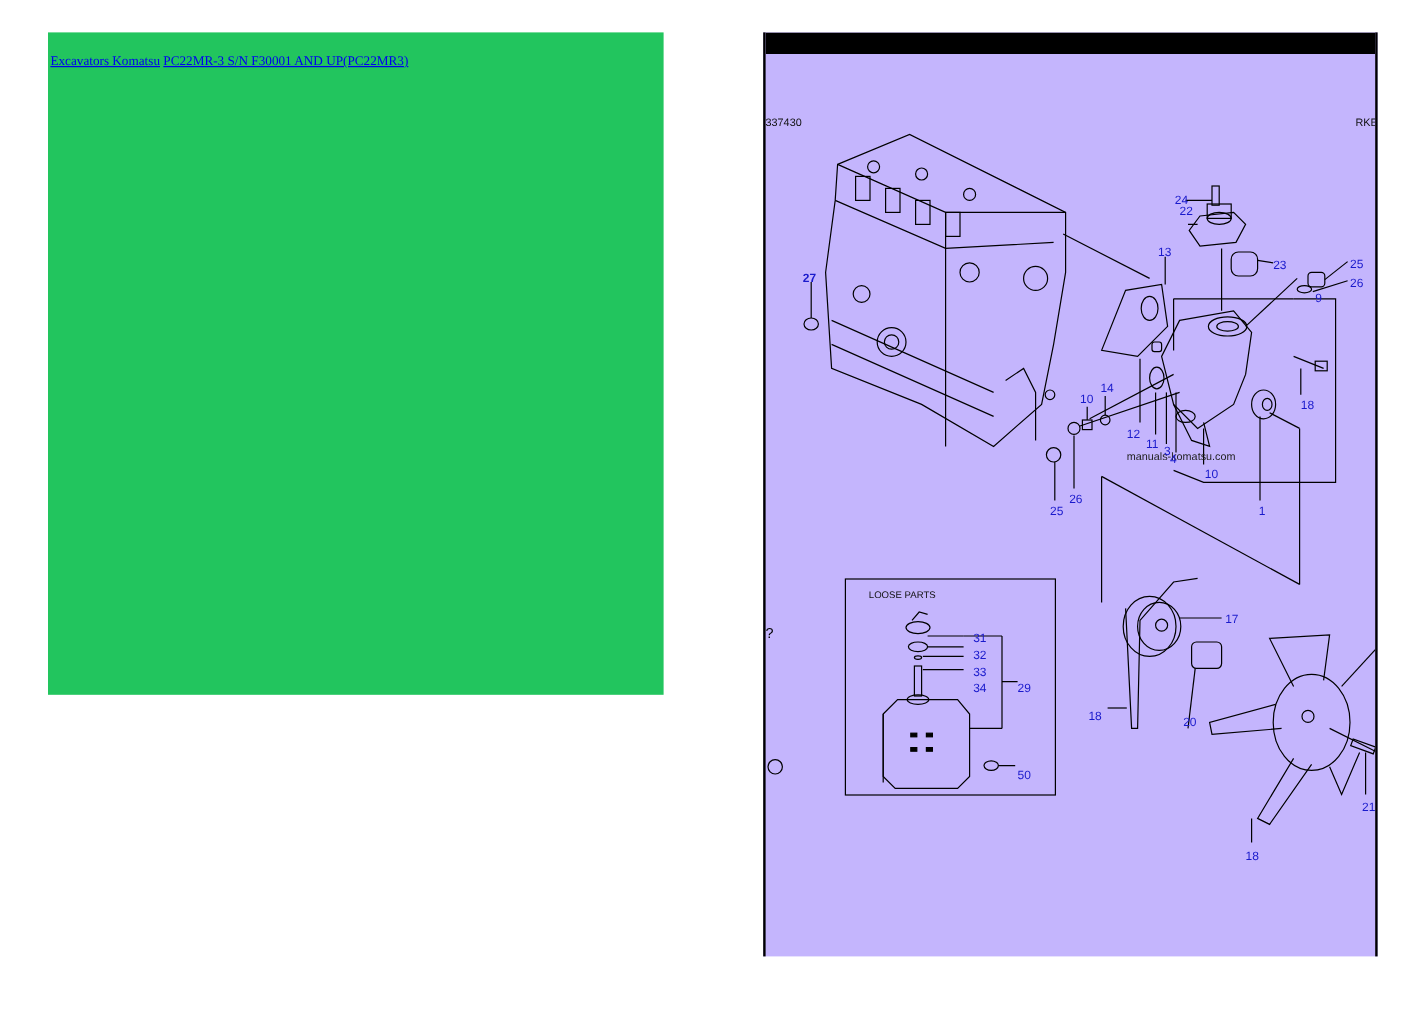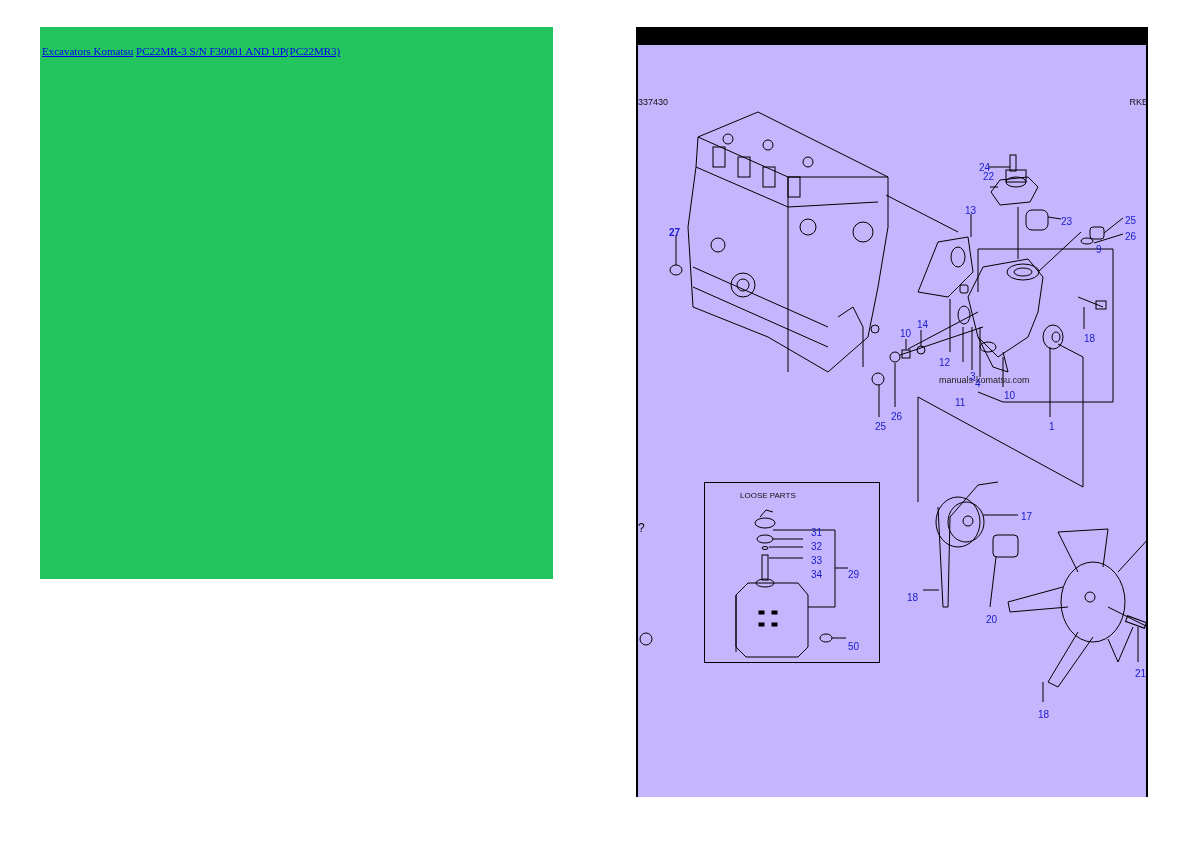--- a/index.html
+++ b/index.html
@@ -7,21 +7,21 @@
   #left-panel{position:absolute;left:40px;top:27px;width:513px;height:552px;background:#22c55e;}
   #breadcrumb{position:absolute;left:2px;top:18px;font-family:"Liberation Serif",serif;font-size:11px;white-space:nowrap;}
   #breadcrumb a{color:#0000ee;text-decoration:underline;}
   #right-panel{position:absolute;left:636px;top:27px;width:512px;height:770px;border-left:2px solid #000;border-right:2px solid #000;box-sizing:border-box;background:#c4b5fd;overflow:hidden;}
   #header-bar{position:absolute;left:0;top:0;width:100%;height:18px;background:#000;}
   .ref{position:absolute;top:70px;font-size:9px;color:#111;}
   #diagram{position:absolute;left:0;top:0;}
   .lbl{position:absolute;font-size:10px;color:#1a1acc;font-family:"Liberation Sans",sans-serif;}
   #watermark{position:absolute;left:254px;top:348px;font-size:9px;color:#222;padding-left:47px;}
   #loose-box{position:absolute;left:66px;top:455px;width:176px;height:181px;border:1px solid #000;box-sizing:border-box;}
-  #loose-title{position:absolute;left:16px;top:8px;font-size:8px;color:#111;padding-left:19px;}
+  #loose-title{position:absolute;left:0;top:8px;font-size:8px;color:#111;padding-left:19px;}
 </style>
 </head>
 <body>
 
 <div id="left-panel">
   <div id="breadcrumb">
     <a href="#">Excavators Komatsu</a>
     <a href="#">PC22MR-3 S/N F30001 AND UP(PC22MR3)</a>
   </div>
 </div>
@@ -192,30 +192,30 @@
       <span class="lbl" style="left: 327px; top: 178px; text-align: center;">13</span>
       <span class="lbl" style="left: 423px; top: 189px;">23</span>
       <span class="lbl" style="left: 487px; top: 188px;">25</span>
       <span class="lbl" style="left: 487px; top: 204px;">26</span>
       <span class="lbl" style="left: 31px; top: 200px; font-weight: bold;">27</span>
       <span class="lbl" style="left: 458px; top: 217px;">9</span>
       <span class="lbl" style="left: 279px; top: 292px;">14</span>
       <span class="lbl" style="left: 262px; top: 301px;">10</span>
       <span class="lbl" style="left: 446px; top: 306px;">18</span>
       <span class="lbl" style="left: 301px; top: 330px;">12</span>
-      <span class="lbl" style="left: 317px; top: 338px; margin-top: 32px;">11</span>
+      <span class="lbl" style="left: 317px; top: 338px;">11</span>
       <span class="lbl" style="left: 332px; top: 344px;">3</span>
       <span class="lbl" style="left: 337px; top: 351px;">4</span>
       <span class="lbl" style="left: 366px; top: 363px; text-align: right;">10</span>
       <span class="lbl" style="left: 253px; top: 384px;">26</span>
       <span class="lbl" style="left: 237px; top: 394px;">25</span>
       <span class="lbl" style="left: 411px; top: 394px;">1</span>
       <span class="lbl" style="left: 383px; top: 484px;">17</span>
       <span class="lbl" style="left: 269px; top: 565px;">18</span>
-      <span class="lbl" style="left: 348px; top: 587px; text-align: center;">20</span>
+      <span class="lbl" style="left: 348px; top: 570px; text-align: center;">20</span>
       <span class="lbl" style="left: 497px; top: 641px;">21</span>
       <span class="lbl" style="left: 400px; top: 682px;">18</span>
       <span class="lbl" style="left: 173px; top: 500px;">31</span>
       <span class="lbl" style="left: 173px; top: 514px;">32</span>
       <span class="lbl" style="left: 173px; top: 528px; text-align: center;">33</span>
       <span class="lbl" style="left: 173px; top: 542px;">34</span>
       <span class="lbl" style="left: 210px; top: 542px;">29</span>
       <span class="lbl" style="left: 210px; top: 614px;">50</span>
     </div>
 </div>

